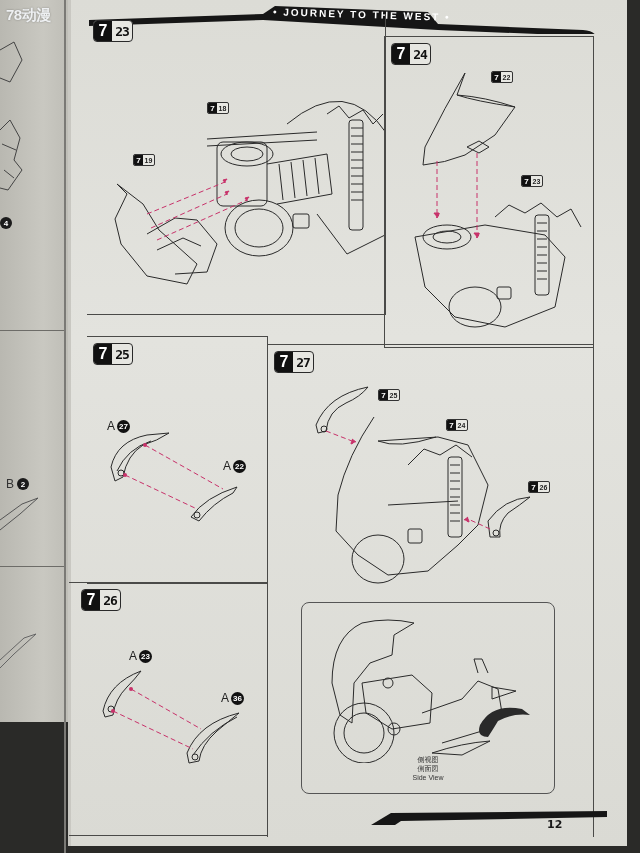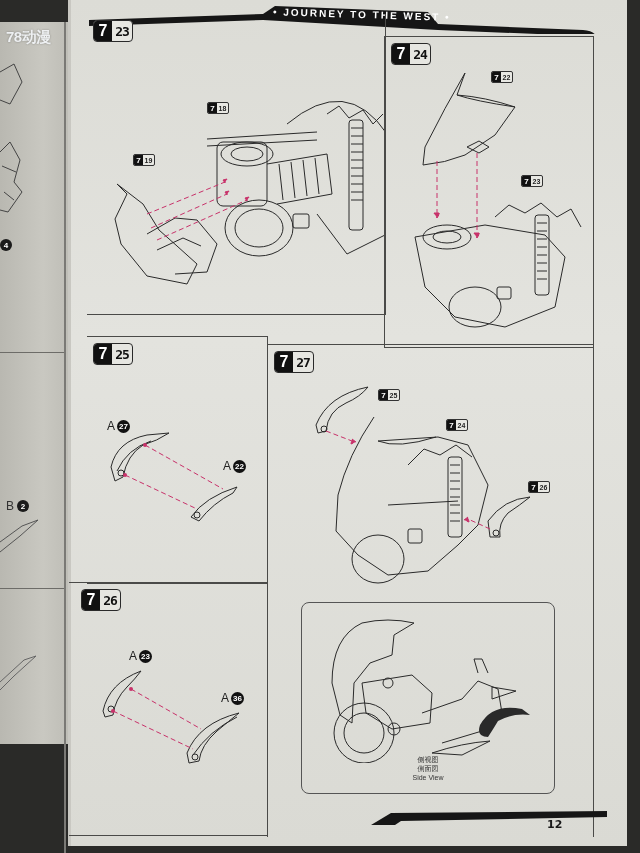--- a/index.html
+++ b/index.html
@@ -5,21 +5,20 @@
   html, body { margin: 0; padding: 0; }
   body {
     width: 640px; height: 853px; overflow: hidden; position: relative;
     background: #2a2a28;
     font-family: "Liberation Sans", sans-serif;
   }
   
   .left-page {
     position: absolute; left: 0; top: 0; width: 72px; height: 722px;
     background: linear-gradient(90deg, #b9b8b1 0%, #c9c8c1 60%, #bdbcb5 100%);
-    margin-top: 22px;
   }
   .left-page .sep { position:absolute; left:0; width:66px; height:1px; background:#6d6c68; }
   .left-page .spine { position:absolute; left:64px; top:0; width:2px; height:853px; background:#7a7975; }
   .watermark {
     position:absolute; left:6px; top:6px; font-size:15px; font-weight:bold; color:#eef0f2;
     letter-spacing:-0.5px; text-shadow: 0 0 2px rgba(0,0,0,.35);
   }
   .left-label { position:absolute; font-size:12px; color:#333; display:flex; align-items:center; gap:3px; }
   .badge-circle {
     display:inline-flex; align-items:center; justify-content:center;

